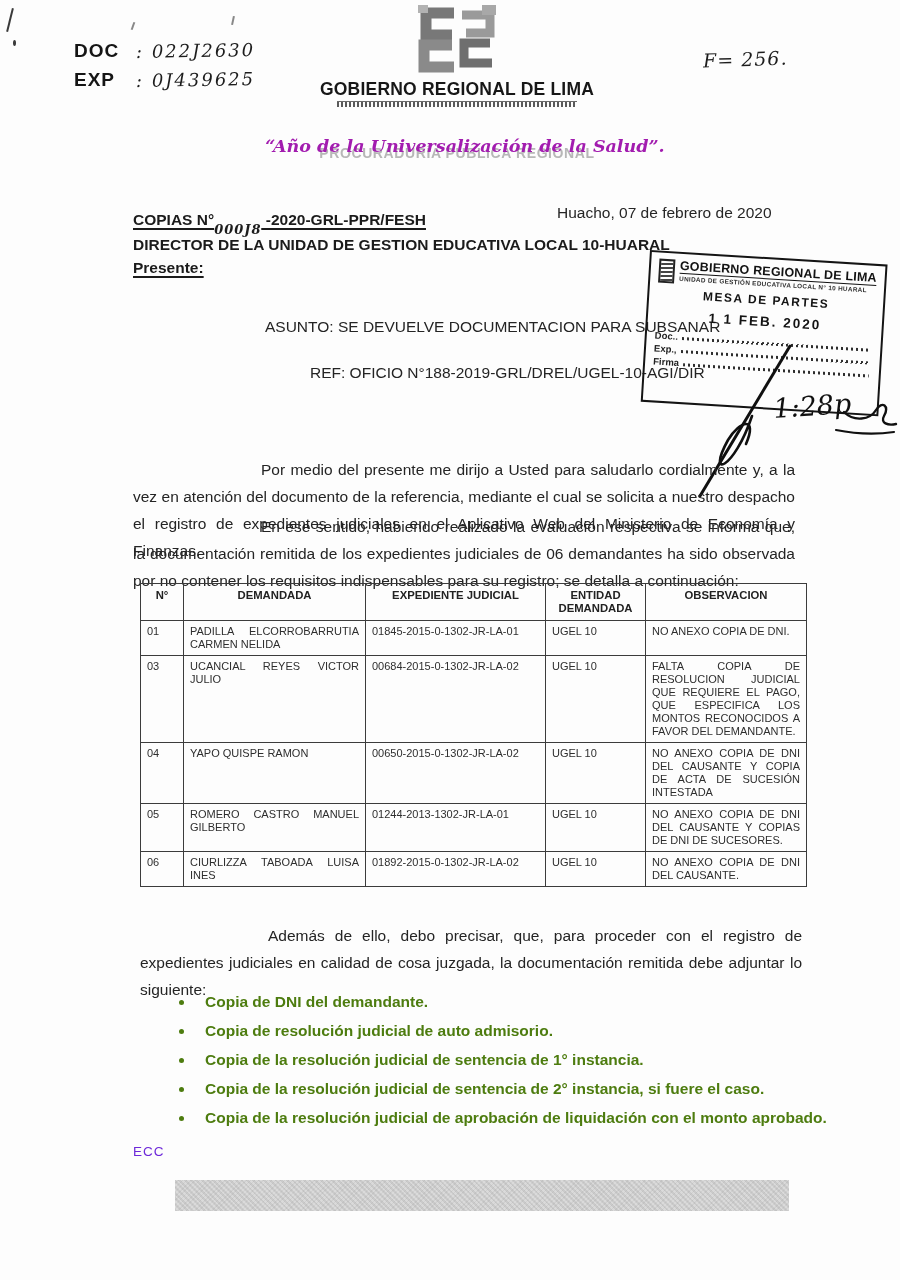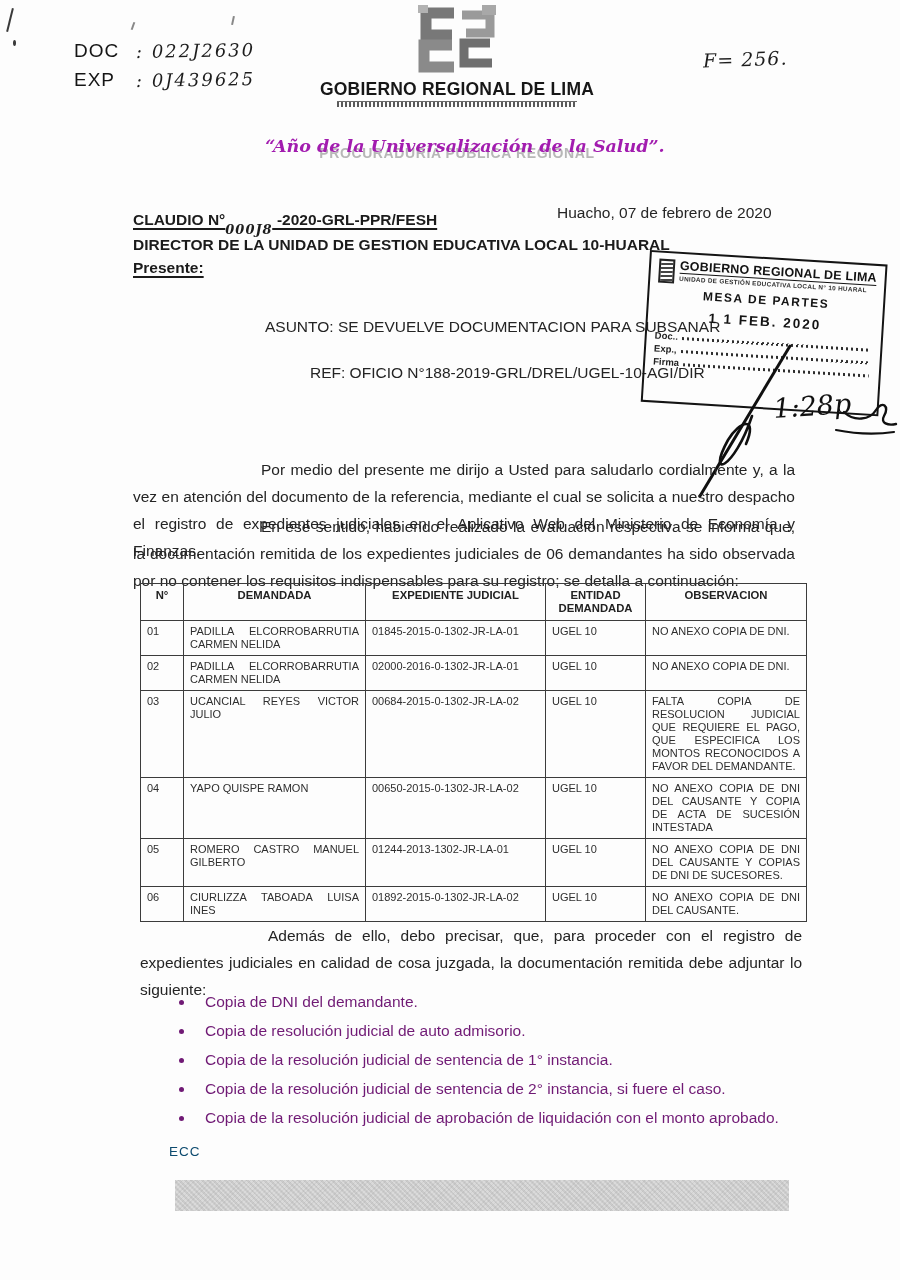--- a/index.html
+++ b/index.html
@@ -3,21 +3,21 @@
 <meta charset="utf-8">
 <style>
   html,body{margin:0;padding:0;background:#e8e8e8;}
   .page{position:relative;width:900px;height:1280px;background:#fdfdfd;overflow:hidden;
         font-family:"Liberation Sans", sans-serif;color:#262626;}
   .abs{position:absolute;}
   
   .hand{font-family:"DejaVu Serif", serif;font-style:italic;color:#1d1d1d;}
   .docexp{top:36px;left:74px;font-size:19px;line-height:29px;}
   .docexp .row{display:flex;align-items:baseline;}
-  .docexp .lbl{font-weight:normal;width:62px;letter-spacing:1px;color:#151515;
+  .docexp .lbl{font-weight:bold;width:62px;letter-spacing:1px;color:#151515;
                font-family:"Liberation Sans",sans-serif;font-style:normal;}
   .docexp .val{letter-spacing:2px;font-size:18px;transform:rotate(-1deg);}
   .f-note{top:48px;left:703px;font-size:19px;letter-spacing:1px;transform:rotate(-2deg);}
   .ink-mark{background:#3a3a3a;}
   
   .logo{top:3px;left:396px;width:126px;height:76px;}
   .org-name{top:79px;left:287px;width:340px;text-align:center;font-size:17.5px;
             font-weight:800;letter-spacing:.2px;color:#171717;}
   .org-stripe{top:101px;left:337px;width:240px;height:5px;
               background:repeating-linear-gradient(90deg,#5a5a5a 0 2px,rgba(255,255,255,0) 2px 4px);
@@ -58,23 +58,23 @@
   .obs-table{top:583px;left:140px;width:666px;border-collapse:collapse;table-layout:fixed;
              font-size:11px;line-height:13px;color:#2e2e2e;}
   .obs-table th,.obs-table td{border:1.2px solid #3c3c3c;padding:4px 6px;vertical-align:top;}
   .obs-table th{font-size:11.3px;font-weight:700;text-align:center;padding:5px 4px;color:#222;}
   .obs-table td{text-align:justify;}
   .obs-table td.c-num,.obs-table td.c-ent{text-align:left;}
   .col-num{width:43px;} .col-dem{width:182px;} .col-exp{width:180px;}
   .col-ent{width:100px;} .col-obs{width:161px;}
   
   .bullets{top:993px;left:133px;width:680px;margin:0;padding-left:62px;font-size:15.5px;
-           line-height:18px;color:#701a75;}
+           line-height:18px;color:#4d7c0f;font-weight:bold;}
   .bullets li{margin-bottom:11px;padding-left:10px;}
-  .footer-initials{top:1144px;left:133px;font-size:13.5px;letter-spacing:1px;color:#0c4a6e;margin-left:36px;}
+  .footer-initials{top:1144px;left:133px;font-size:13.5px;letter-spacing:1px;color:#6d28d9;}
   .noise-bar{top:1180px;left:175px;width:614px;height:31px;background-color:#dadada;
      background-image:repeating-linear-gradient(45deg,rgba(110,110,110,.14) 0 2px,rgba(0,0,0,0) 2px 4px),
                       repeating-linear-gradient(-45deg,rgba(140,140,140,.12) 0 1px,rgba(0,0,0,0) 1px 3px);}
 </style>
 </head>
 <body>
 
 <div class="page">
 
   <div class="abs ink-mark" style="top:8px;left:9px;width:2px;height:24px;transform:rotate(14deg);"></div>
@@ -108,21 +108,21 @@
   <div class="abs org-name">GOBIERNO REGIONAL DE LIMA</div>
   <div class="abs org-stripe"></div>
   <div class="abs org-sub">PROCURADURÍA PÚBLICA REGIONAL</div>
 
   <div class="abs motto hand">“Año de la Universalización de la Salud”.</div>
 
   <div class="abs dateline">Huacho, 07 de febrero de 2020</div>
 
   <div class="abs addr">
     <div class="underl">
-      <span>CLAUDIO N°</span><span class="hand oficio-hand">000J8</span><span> -2020-GRL-PPR/FESH</span>
+      <span>COPIAS N°</span><span class="hand oficio-hand">000J8</span><span> -2020-GRL-PPR/FESH</span>
     </div>
     <div>DIRECTOR DE LA UNIDAD DE GESTION EDUCATIVA LOCAL 10-HUARAL</div>
     <div class="underl">Presente:</div>
   </div>
 
   <div class="abs asunto">ASUNTO: SE DEVUELVE DOCUMENTACION PARA SUBSANAR</div>
   <div class="abs ref">REF: OFICIO N°188-2019-GRL/DREL/UGEL-10-AGI/DIR</div>
 
   <div class="abs stamp">
     <div class="stamp-head">
@@ -178,27 +178,20 @@
     </thead>
     <tbody>
       <tr>
         <td class="c-num">01</td>
         <td>PADILLA ELCORROBARRUTIA CARMEN NELIDA</td>
         <td>01845-2015-0-1302-JR-LA-01</td>
         <td class="c-ent">UGEL 10</td>
         <td>NO ANEXO COPIA DE DNI.</td>
       </tr>
       <tr>
-        <td class="c-num">02</td>
-        <td>PADILLA ELCORROBARRUTIA CARMEN NELIDA</td>
-        <td>02000-2016-0-1302-JR-LA-01</td>
-        <td class="c-ent">UGEL 10</td>
-        <td>NO ANEXO COPIA DE DNI.</td>
-      </tr>
-      <tr>
         <td class="c-num">03</td>
         <td>UCANCIAL REYES VICTOR JULIO</td>
         <td>00684-2015-0-1302-JR-LA-02</td>
         <td class="c-ent">UGEL 10</td>
         <td>FALTA COPIA DE RESOLUCION JUDICIAL QUE REQUIERE EL PAGO, QUE ESPECIFICA LOS MONTOS RECONOCIDOS A FAVOR DEL DEMANDANTE.</td>
       </tr>
       <tr>
         <td class="c-num">04</td>
         <td>YAPO QUISPE RAMON</td>
         <td>00650-2015-0-1302-JR-LA-02</td>

